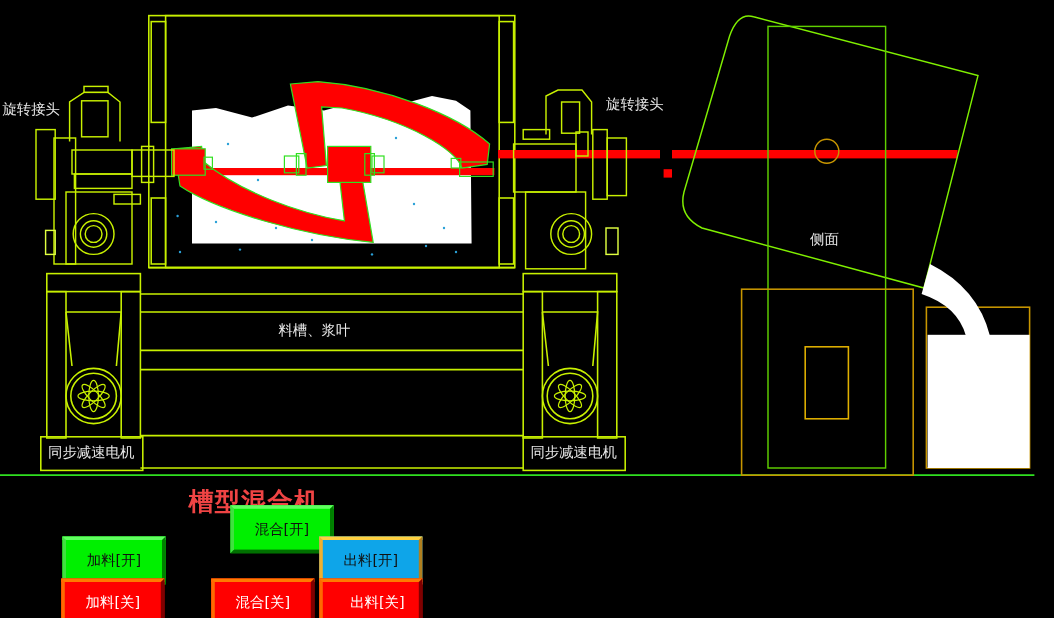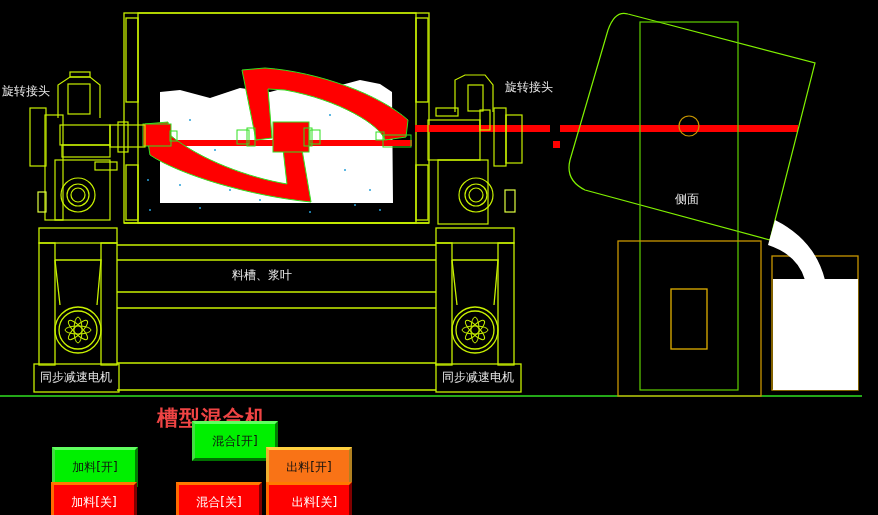--- a/index.html
+++ b/index.html
@@ -3,21 +3,21 @@
 <meta charset="utf-8">
 <style>
   html,body{margin:0;padding:0;background:#000;}
   body{width:878px;height:515px;position:relative;overflow:hidden;font-family:"DejaVu Sans",sans-serif;}
   svg.scene{position:absolute;left:0;top:0;}
   .lbl{position:absolute;color:#e8e8e8;font-size:12px;white-space:nowrap;}
   .title{position:absolute;left:157px;top:404px;color:#ef4444;font-size:21px;font-weight:bold;letter-spacing:1px;}
   .btn{position:absolute;width:86px;height:40px;box-sizing:border-box;display:flex;align-items:center;justify-content:center;font-size:12px;color:#111;cursor:pointer;
        border-top:3px solid; border-left:3px solid; border-bottom:3px solid; border-right:3px solid;}
   .btn.green{background:#00f000;border-top-color:#60ff60;border-left-color:#40e040;border-bottom-color:#007000;border-right-color:#008000;}
-  .btn.yellow{background:#f97316;border-top-color:#ffd040;border-left-color:#f0b030;border-bottom-color:#a08000;border-right-color:#b08020;}
+  .btn.yellow{background:#0ea5e9;border-top-color:#ffd040;border-left-color:#f0b030;border-bottom-color:#a08000;border-right-color:#b08020;}
   .btn.red{background:#ff0000;border-top-color:#ff7a00;border-left-color:#ff6a00;border-bottom-color:#800000;border-right-color:#800000;color:#ffffff;}
 </style>
 </head>
 <body>
 
 <svg class="scene" width="878" height="515" viewBox="0 0 878 515">
 
   <line x1="0" y1="396" x2="862" y2="396" stroke="#30e020" stroke-width="1.5"></line>
 
   <g fill="none" stroke="#c8f000" stroke-width="1.3">

